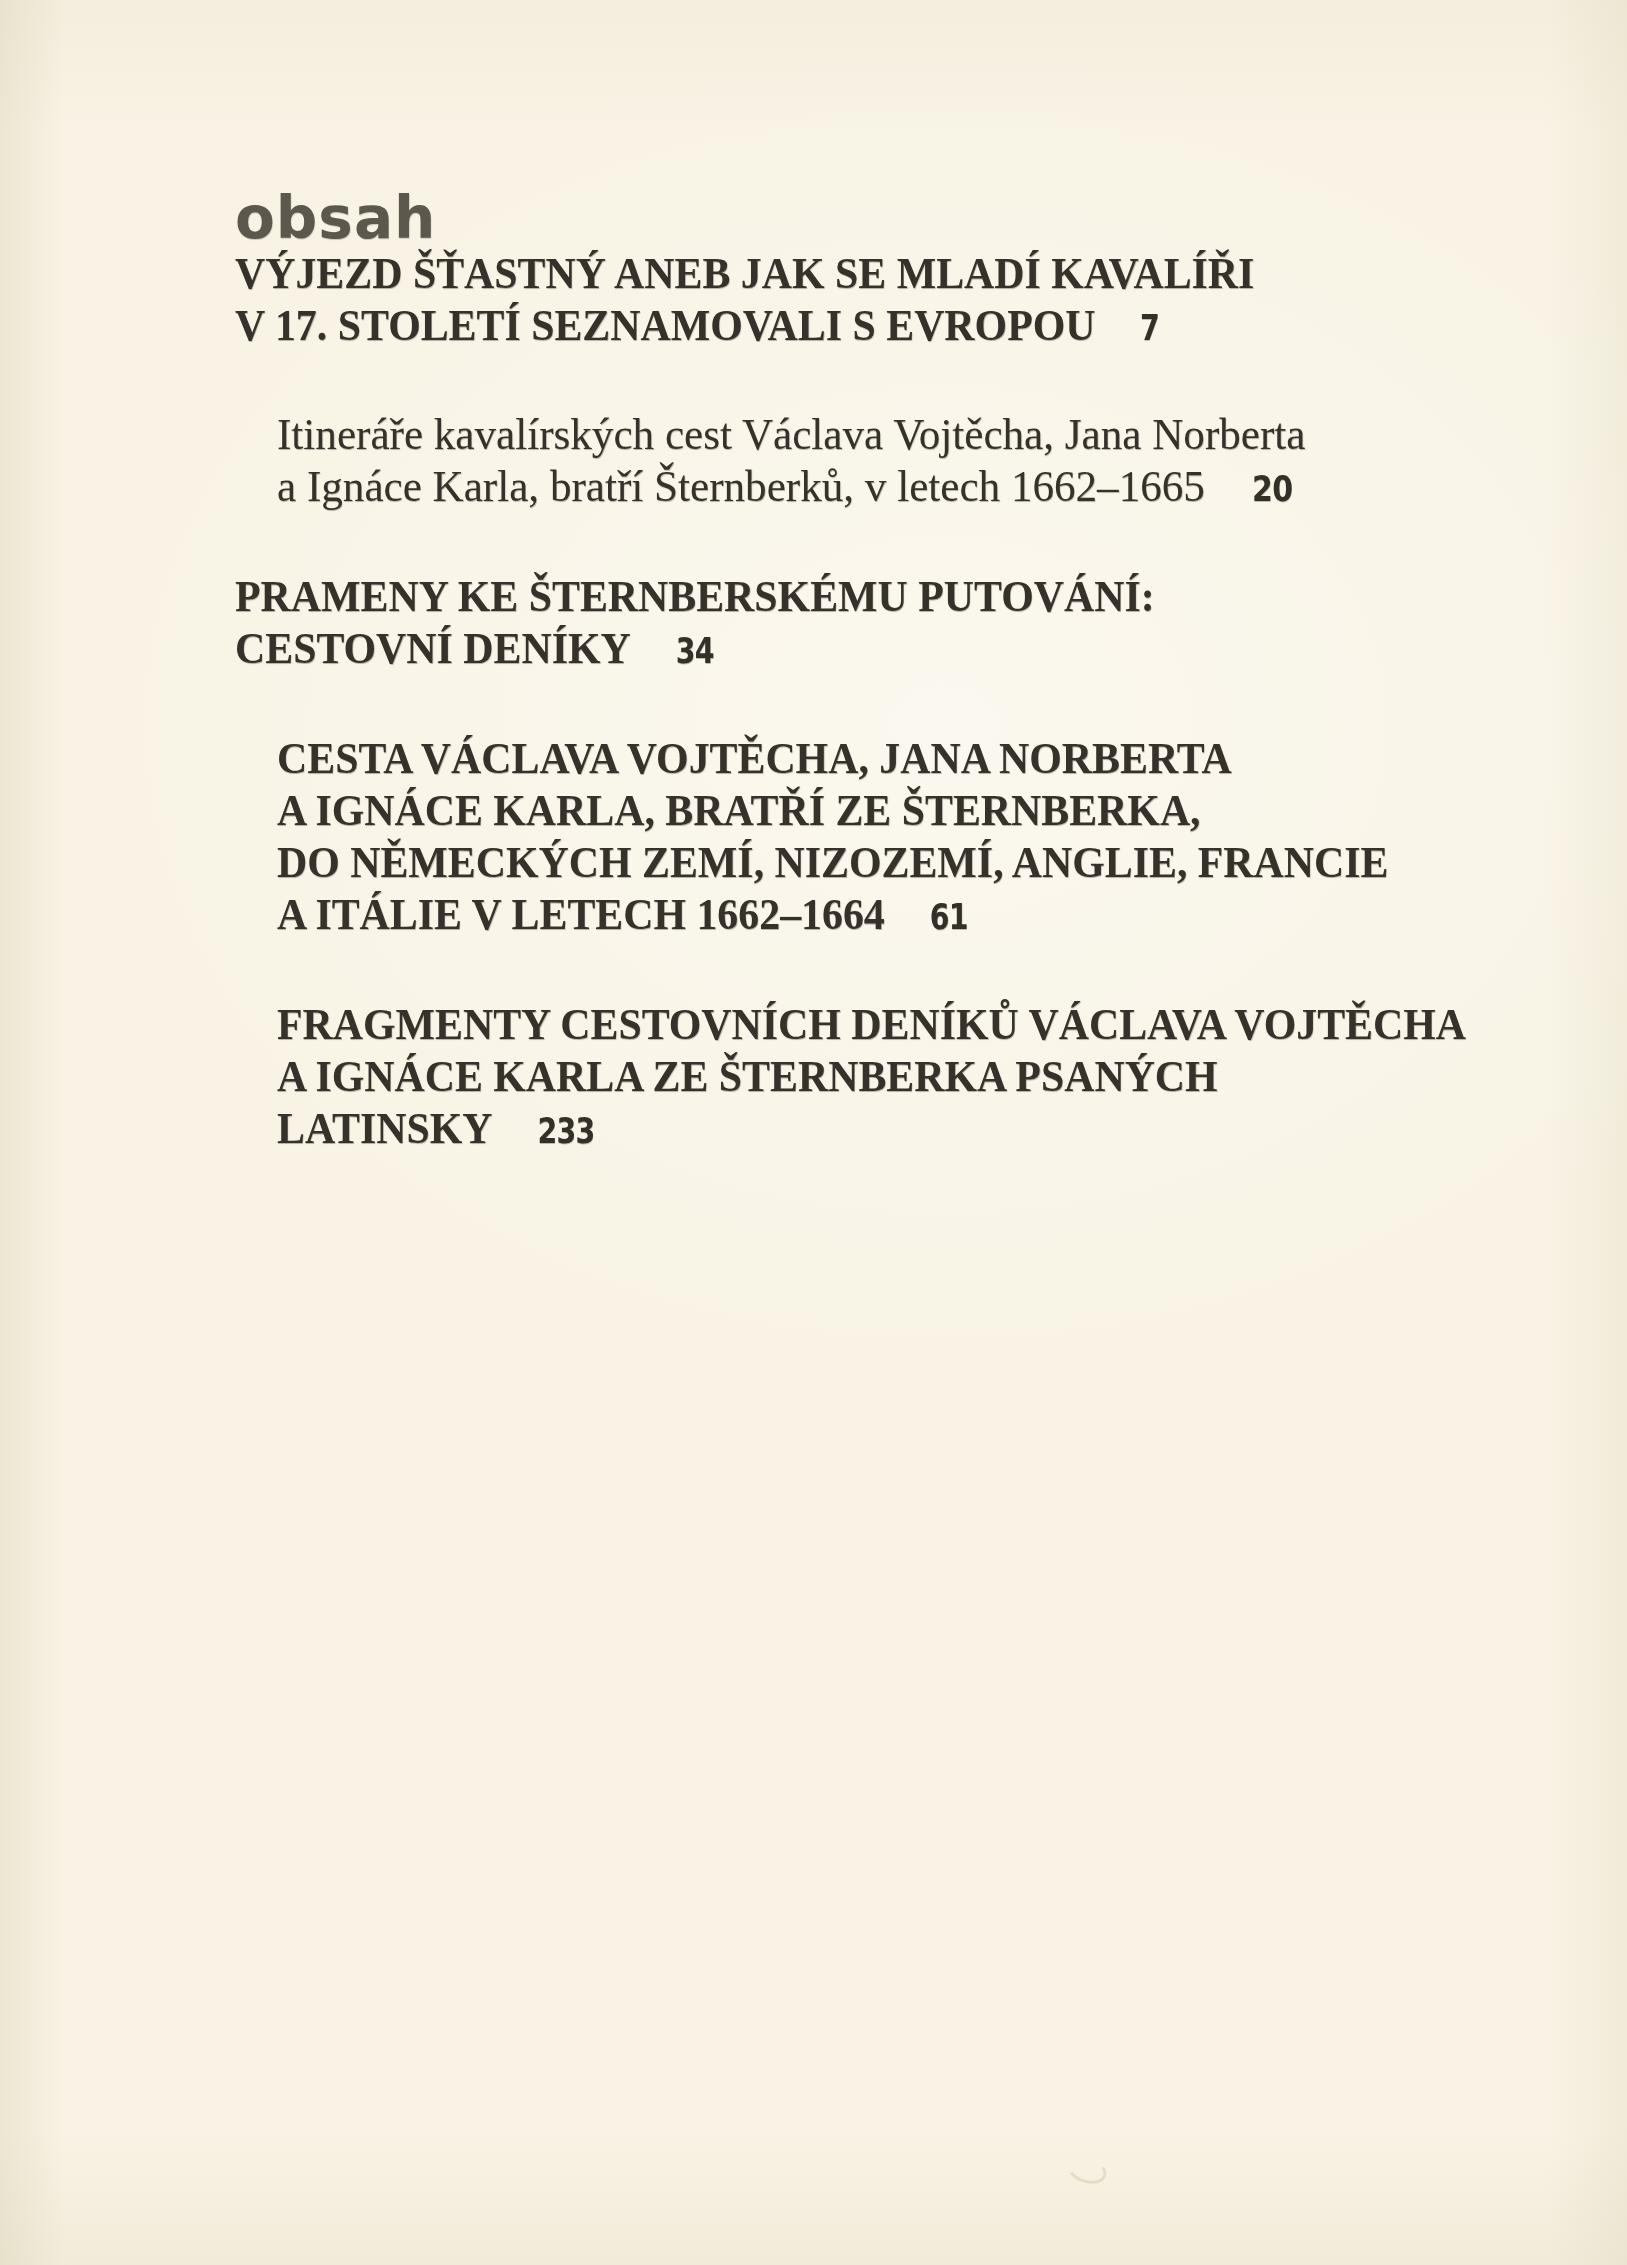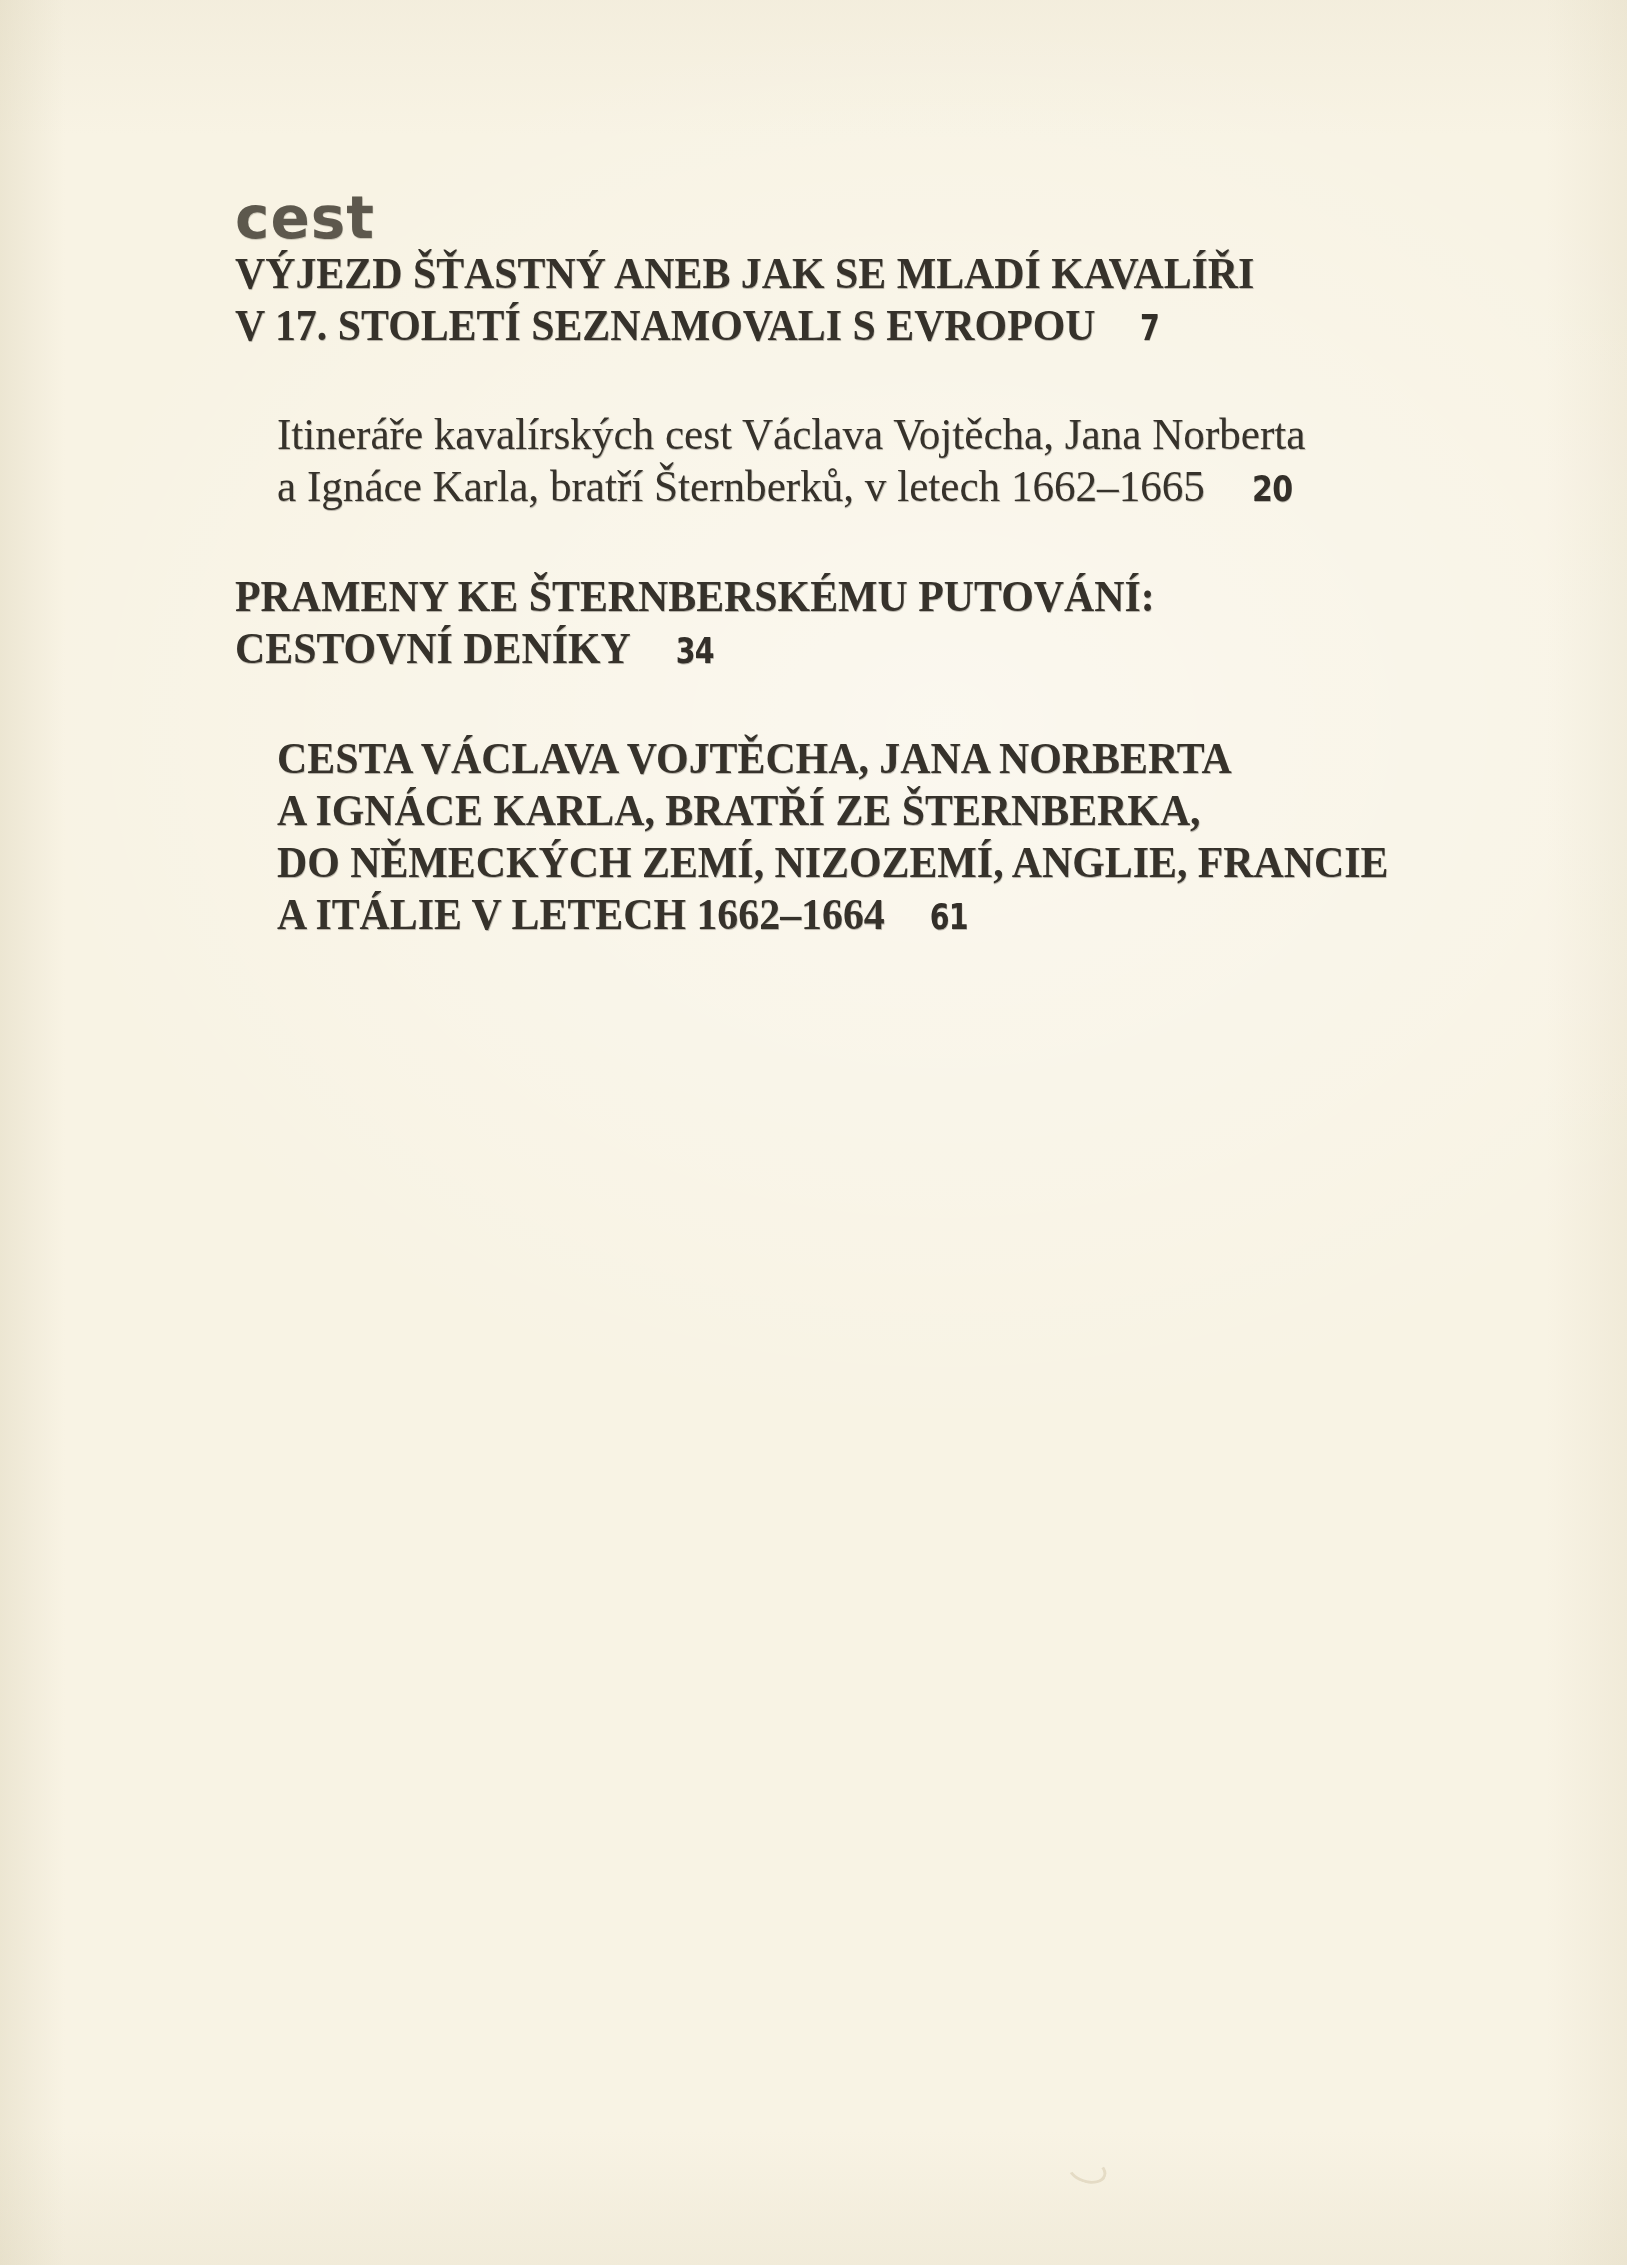--- a/index.html
+++ b/index.html
@@ -78,21 +78,21 @@
     border-top-color: transparent;
     border-left-color: transparent;
     border-radius: 50%;
     transform: rotate(18deg);
   }
 </style>
 </head>
 <body>
 
 <div class="paper">
-  <div class="contents-title">cest</div>
+  <div class="contents-title">obsah</div>
 
   <div class="toc" id="toc">
       <div class="toc-block indent-0 st-bold">
         <div class="toc-entry">
           <div class="toc-line"><span>VÝJEZD ŠŤASTNÝ ANEB JAK SE MLADÍ KAVALÍŘI</span></div>
           <div class="toc-line"><span>V 17. STOLETÍ SEZNAMOVALI S EVROPOU</span><span class="pagenum">7</span></div>
         </div>
       </div>
       <div class="toc-block indent-1 st-reg">
         <div class="toc-entry">
@@ -107,17 +107,24 @@
         </div>
       </div>
       <div class="toc-block indent-1 st-bold">
         <div class="toc-entry">
           <div class="toc-line"><span>CESTA VÁCLAVA VOJTĚCHA, JANA NORBERTA</span></div>
           <div class="toc-line"><span>A IGNÁCE KARLA, BRATŘÍ ZE ŠTERNBERKA,</span></div>
           <div class="toc-line"><span>DO NĚMECKÝCH ZEMÍ, NIZOZEMÍ, ANGLIE, FRANCIE</span></div>
           <div class="toc-line"><span>A ITÁLIE V LETECH 1662–1664</span><span class="pagenum">61</span></div>
         </div>
       </div>
+      <div class="toc-block indent-1 st-bold">
+        <div class="toc-entry">
+          <div class="toc-line"><span>FRAGMENTY CESTOVNÍCH DENÍKŮ VÁCLAVA VOJTĚCHA</span></div>
+          <div class="toc-line"><span>A IGNÁCE KARLA ZE ŠTERNBERKA PSANÝCH</span></div>
+          <div class="toc-line"><span>LATINSKY</span><span class="pagenum">233</span></div>
+        </div>
+      </div>
     </div>
 
   <div class="paper-smudge"></div>
 </div>
 
 
 </body></html>

